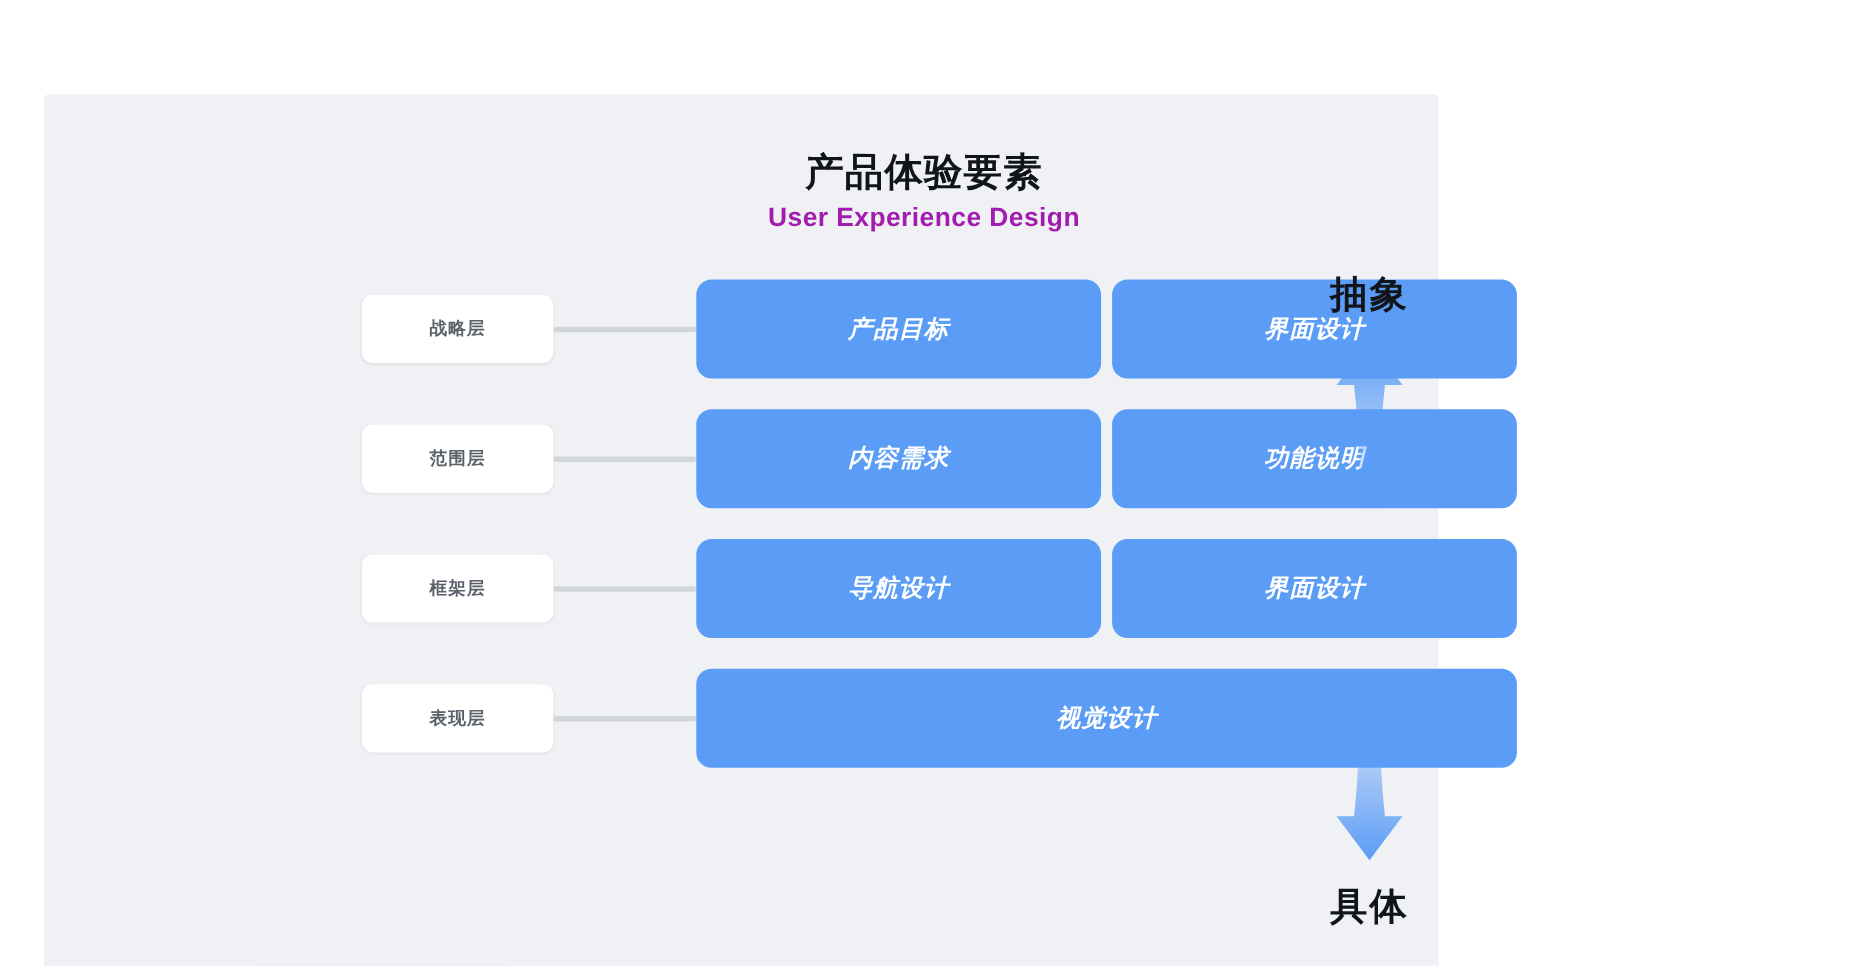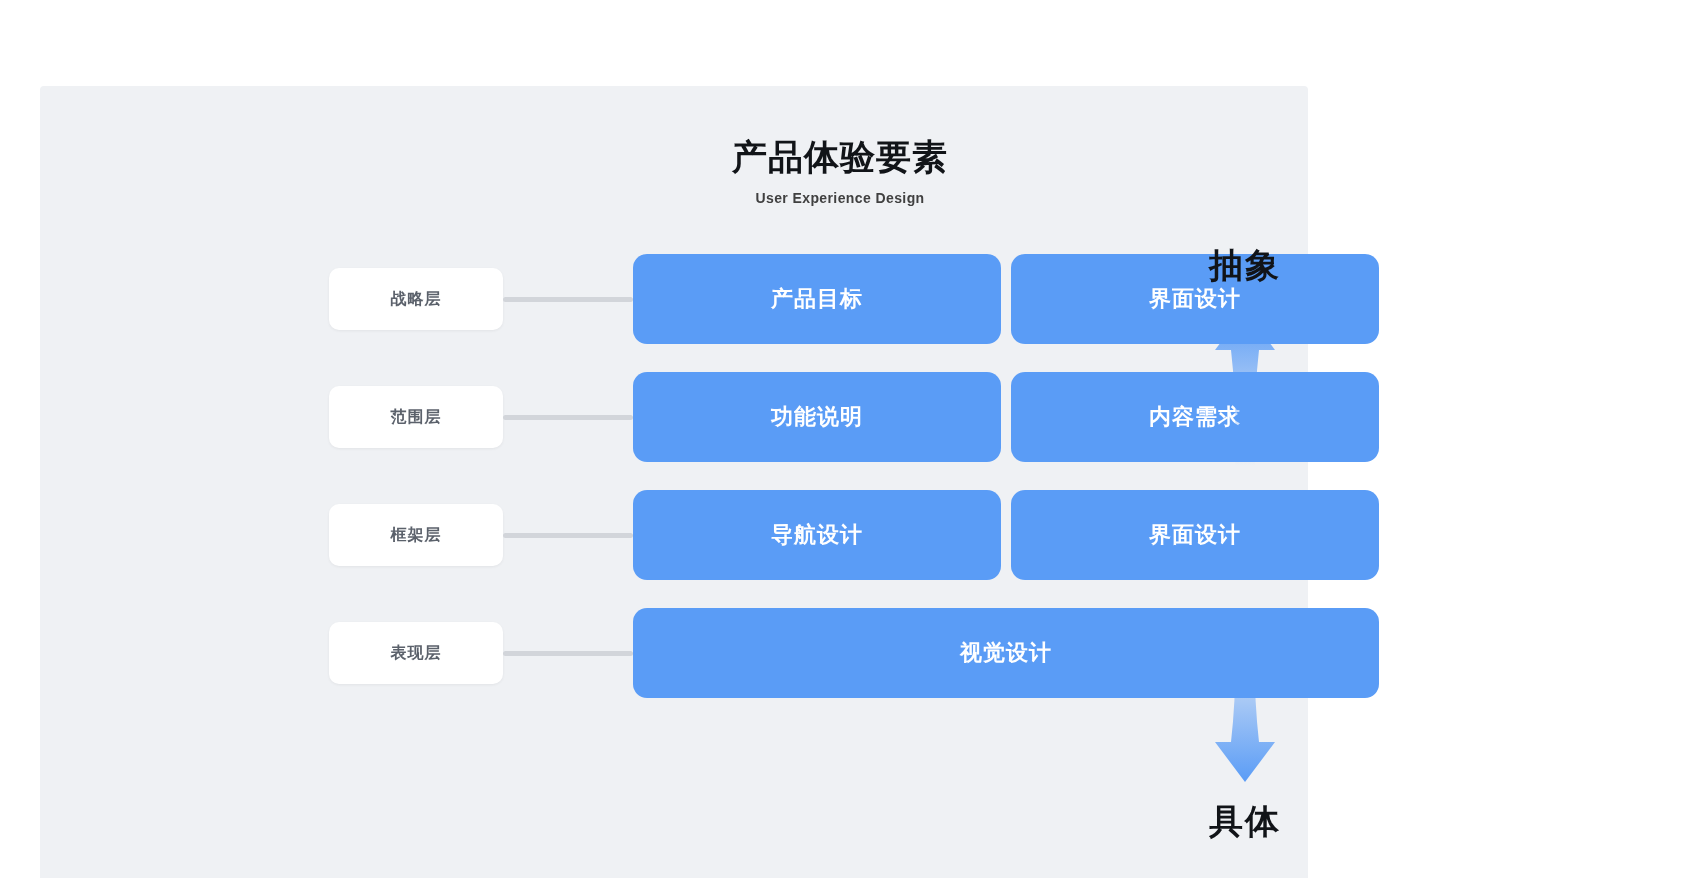--- a/index.html
+++ b/index.html
@@ -42,23 +42,23 @@
   }
   .title {
     font-size: 35px;
     font-weight: 700;
     color: #111418;
     letter-spacing: 1px;
     line-height: 46px;
   }
   .subtitle {
     margin-top: 6px;
-    font-size: 14px;
-    font-weight: 700;
-    color: #404040;
+    font-size: 24px;
+    font-weight: 700;
+    color: #a21caf;
     letter-spacing: 0.4px;
     line-height: 24px;
   }
 
   
   .diagram {
     position: absolute;
     left: 289px;
     top: 168px;
     width: 1050px;
@@ -96,20 +96,21 @@
     background: #d2d5da;
     border-radius: 3px;
   }
 
   
   .cards {
     flex: 1 1 auto;
     display: flex;
     gap: 10px;
     height: 90px;
+    font-style: italic;
   }
 
   .card {
     flex: 1 1 0;
     background: #5a9cf6;
     border-radius: 14px;
     display: flex;
     align-items: center;
     justify-content: center;
     font-size: 22px;
@@ -129,21 +130,20 @@
   }
   .axis-label {
     position: absolute;
     width: 210px;
     text-align: center;
     font-size: 34px;
     font-weight: 700;
     color: #111418;
     letter-spacing: 2px;
     line-height: 44px;
-    font-family: Liberation Mono, monospace;
   }
   .axis-label.top { top: 0px; }
   .axis-label.bottom { bottom: 0px; }
 
   .arrow-up {
     position: absolute;
     left: 50%;
     transform: translateX(-50%);
     top: 62px;
     width: 64px;
@@ -177,22 +177,22 @@
         <div class="cards">
           <div class="card">产品目标</div>
           <div class="card">界面设计</div>
         </div>
       </div>
 
       <div class="layer-row">
         <div class="layer-label">范围层</div>
         <div class="connector"></div>
         <div class="cards">
+          <div class="card">内容需求</div>
           <div class="card">功能说明</div>
-          <div class="card">内容需求</div>
         </div>
       </div>
 
 
       <div class="layer-row">
         <div class="layer-label">框架层</div>
         <div class="connector"></div>
         <div class="cards">
           <div class="card">导航设计</div>
           <div class="card">界面设计</div>

